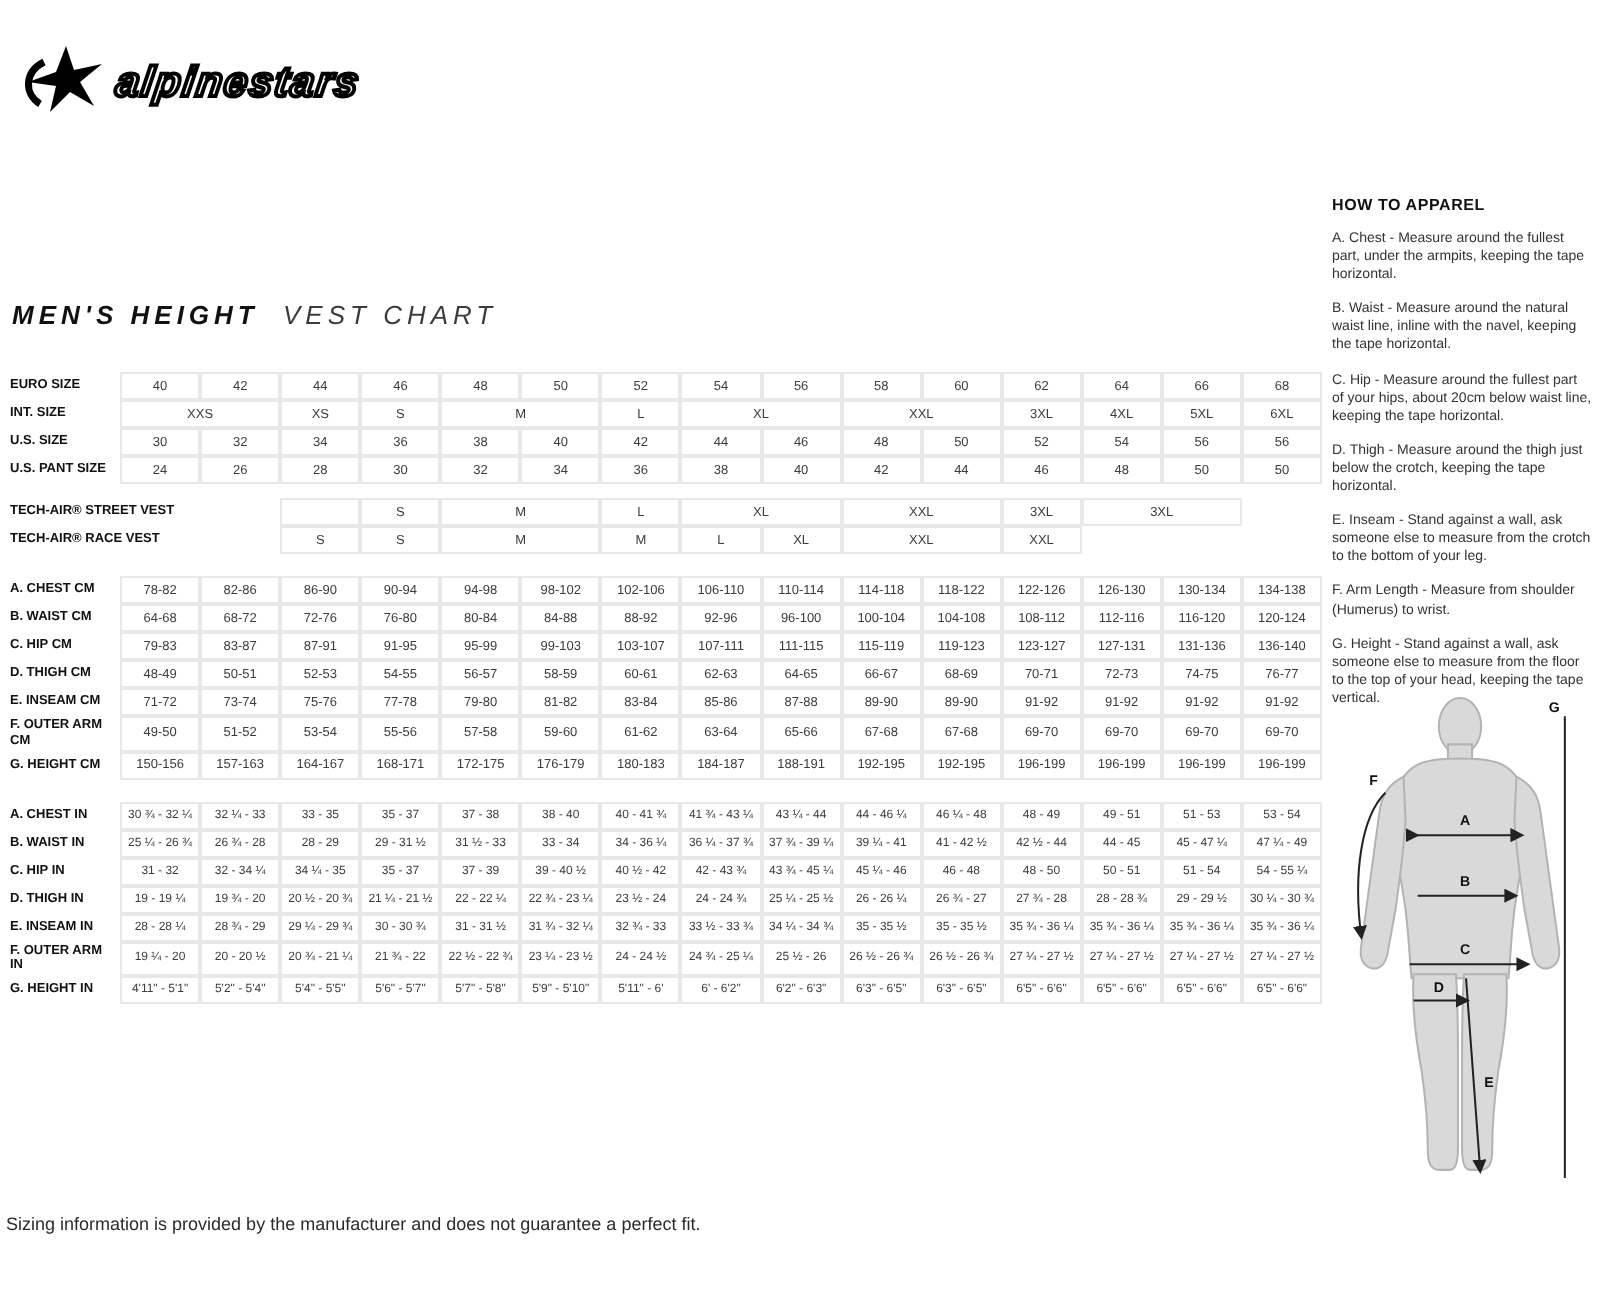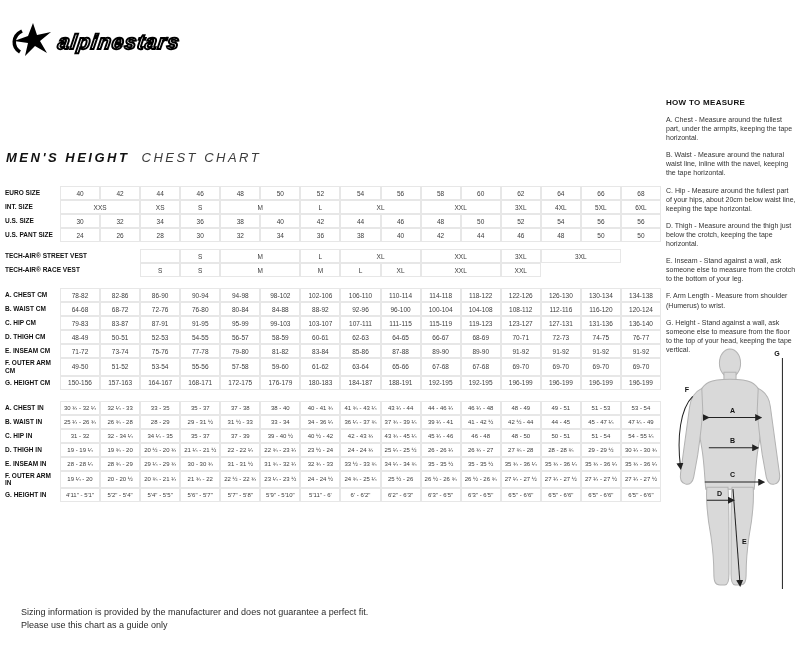--- a/index.html
+++ b/index.html
@@ -31,37 +31,37 @@
 
   
   .howto{position:absolute;left:666px;top:98px;width:130px;}
   .howto h3{margin:0 0 8px 0;font-size:8px;letter-spacing:.3px;color:#111;}
   .howto p{margin:0 0 8px 0;font-size:7px;line-height:1.3;color:#333;}
 
   
   .figure{position:absolute;left:661px;top:346px;width:139px;height:247px;}
 
   
-  .footer{position:absolute;left:21px;top:607px;}
+  .footer{position:absolute;left:3px;top:607px;}
   .footer p{margin:0 0 2px 0;font-size:9px;color:#2b2b2b;line-height:1.25;}
 </style>
 </head>
 <body>
 
 <div class="logo">
   <svg width="46" height="40" viewBox="0 0 46 40">
     <path d="M23,1 L27,13 L41,10 L30,19 L37,31 L25,24 L15,34 L18,21 L4,19 L18,14 Z" fill="#000"></path>
     <path d="M10,30 C2,25 2,14 12,9" stroke="#000" stroke-width="3.5" fill="none"></path>
   </svg>
   <span class="logo-text">alpinestars</span>
 </div>
 
 <div class="title">
   <span class="t1">MEN'S HEIGHT</span>
-  <span class="t2">CHEST CHART</span>
+  <span class="t2">VEST CHART</span>
 </div>
 
 <div class="size-table">
     <div class="tsection sec0">
       <div class="trow">
         <div class="tlabel">EURO SIZE</div>
         <div class="tcell" style="grid-column: 2 / span 2;">40</div>
         <div class="tcell" style="grid-column: 4 / span 2;">42</div>
         <div class="tcell" style="grid-column: 6 / span 2;">44</div>
         <div class="tcell" style="grid-column: 8 / span 2;">46</div>
@@ -404,21 +404,21 @@
         <div class="tcell" style="grid-column: 22 / span 2;">6'3" - 6'5"</div>
         <div class="tcell" style="grid-column: 24 / span 2;">6'5" - 6'6"</div>
         <div class="tcell" style="grid-column: 26 / span 2;">6'5" - 6'6"</div>
         <div class="tcell" style="grid-column: 28 / span 2;">6'5" - 6'6"</div>
         <div class="tcell" style="grid-column: 30 / span 2;">6'5" - 6'6"</div>
       </div>
     </div>
   </div>
 
 <div class="howto">
-  <h3>HOW TO MEASURE</h3>
+  <h3>HOW TO APPAREL</h3>
   <div>
       <p>A. Chest - Measure around the fullest part, under the armpits, keeping the tape horizontal.</p>
       <p>B. Waist - Measure around the natural waist line, inline with the navel, keeping the tape horizontal.</p>
       <p>C. Hip - Measure around the fullest part of your hips, about 20cm below waist line, keeping the tape horizontal.</p>
       <p>D. Thigh - Measure around the thigh just below the crotch, keeping the tape horizontal.</p>
       <p>E. Inseam - Stand against a wall, ask someone else to measure from the crotch to the bottom of your leg.</p>
       <p>F. Arm Length - Measure from shoulder (Humerus) to wrist.</p>
       <p>G. Height - Stand against a wall, ask someone else to measure from the floor to the top of your head, keeping the tape vertical.</p>
     </div>
 </div>
@@ -455,14 +455,13 @@
       <text x="55" y="149">D</text>
       <text x="80" y="196">E</text>
       <text x="23" y="46">F</text>
       <text x="112" y="10">G</text>
     </g>
   </svg>
 </div>
 
 <div class="footer">
   <p>Sizing information is provided by the manufacturer and does not guarantee a perfect fit.</p>
-  <p>Please use this chart as a guide only</p>
 </div>
 
 </body></html>

